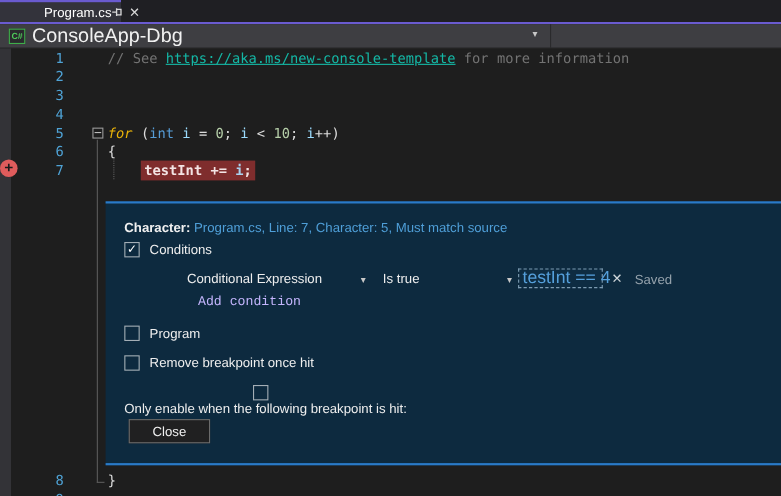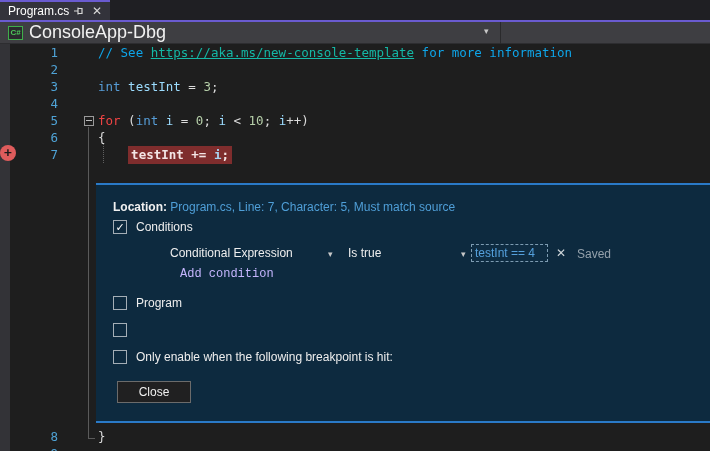--- a/index.html
+++ b/index.html
@@ -3,21 +3,21 @@
 <meta charset="utf-8">
 <style>
   * { margin:0; padding:0; box-sizing:border-box; }
   body { background:#000; font-family:"Liberation Sans", sans-serif; }
   .screen { position:relative; width:710px; height:451px; background:#1e1e1e; overflow:hidden; }
 
   
   .tabstrip { position:absolute; left:0; top:0; width:710px; height:20px; background:#1f1f23; }
   .tab { position:absolute; left:0; top:0; width:110px; height:20px; background:#33333b;
          border-top:2px solid #6a5bd0; display:flex; align-items:center; padding:0 6px 0 8px; }
-  .tab-title { color:#ffffff; font-size:12px; flex:1; white-space:nowrap; }
+  .tab-title { color:#ffffff; font-size:12px; flex:1; white-space:nowrap;margin-left:32px; }
   .tab-pin { width:14px; height:14px; margin-right:4px; display:flex; align-items:center; justify-content:center; }
   .tab-close { color:#d8d8d8; font-size:12px; width:14px; text-align:center; cursor:pointer; }
   .accent-line { position:absolute; left:0; top:20px; width:710px; height:2px; background:#6a5bd0; }
 
   
   .navbar { position:absolute; left:0; top:22px; width:710px; height:22px; background:#3e3e42;
             border-bottom:1px solid #2d2d30; display:flex; align-items:center; }
   .csharp-badge { width:15px; height:14px; margin:0 6px 0 8px; border:1px solid #3fae4a;
                   color:#4ec95a; font-size:8px; font-weight:bold; display:flex; align-items:center;
                   justify-content:center; background:#2a2a2d; font-family:"Liberation Sans",sans-serif; }
@@ -25,24 +25,24 @@
   .nav-chevron { position:absolute; left:484px; top:4px; color:#c8c8c8; font-size:9px; }
   .nav-sep { position:absolute; left:500px; top:0; width:1px; height:22px; background:#2a2a2c; }
 
   
   .editor { position:absolute; left:0; top:44px; width:710px; height:407px; background:#1e1e1e; }
   .indicator-margin { position:absolute; left:0; top:0; width:10px; height:407px; background:#333337; }
   .code-row { position:absolute; left:0; height:17px; width:710px; font-family:"DejaVu Sans Mono", monospace;
               font-size:12.5px; line-height:17px; white-space:pre; }
   .ln { position:absolute; left:0; width:58px; text-align:right; color:#4fa3d6; }
   .code { position:absolute; left:98px; }
-  .tk-comment { color:#0ea5e9; }
+  .tk-comment { color:#737373; }
   .tk-link { color:#14b8a6; text-decoration:underline; }
   .tk-keyword { color:#569cd6; }
-  .tk-control { color:#ef4444; }
+  .tk-control { color:#eab308;font-style:italic; }
   .tk-ident { color:#9cdcfe; }
   .tk-number { color:#b5cea8; }
   .tk-plain { color:#dcdcdc; }
   .tk-bp-plain { color:#f3e4e4; }
   .tk-bp-ident { color:#a9d2ef; }
   .bp-hl { background:#7f2d2d; font-weight:bold; padding:1px 3px 2px 3px; }
 
   .breakpoint-glyph { position:absolute; left:0px; top:101px; width:16px; height:16px; border-radius:50%;
                       background:#df5c5c; display:flex; align-items:center; justify-content:center; }
   .breakpoint-glyph span { color:#1b1b1b; font-size:13px; font-weight:bold; line-height:14px; font-family:"DejaVu Sans Mono",monospace; }
@@ -62,21 +62,21 @@
   .loc-value { color:#4f9fd8; }
   .chk-row { position:absolute; left:17px; display:flex; align-items:center; }
   .chk { width:14px; height:14px; border:1px solid #a4aeb6; background:#0d2a3f; margin-right:9px;
          display:flex; align-items:center; justify-content:center; color:#ffffff; font-size:11px; line-height:12px; }
   .chk-label { color:#eeeeee; }
   .cond-row { position:absolute; top:61px; left:0; width:524px; height:18px; }
   .cond-type { position:absolute; left:74px; color:#eeeeee; }
   .chev { position:absolute; color:#c8c8c8; font-size:9px; top:3px; }
   .cond-op { position:absolute; left:252px; color:#eeeeee; }
   .cond-input { position:absolute; left:375px; top:-2px; width:77px; height:18px; border:1px dashed #7d9cb2;
-                background:#0e2c42; color:#55a0dc; font-family:"Liberation Sans",sans-serif; font-size:12px;
+                background:#0e2c42; color:#55a0dc; font-family:"Liberation Sans",sans-serif; font-size:16px;
                 padding:0 3px; line-height:16px; white-space:nowrap; }
   .cond-clear { position:absolute; left:460px; top:0px; color:#cfd6da; font-size:12px; cursor:pointer; }
   .cond-saved { position:absolute; left:481px; top:1px; color:#94a1ab; }
   .add-condition { position:absolute; left:84px; top:82px; color:#c4b5fd; cursor:pointer;font-family:Liberation Mono, monospace; }
   .close-btn { position:absolute; left:21px; top:196px; width:74px; height:22px; background:#202021;
                border:1px solid #6b6b6b; color:#f0f0f0; font-size:12px; font-family:"Liberation Sans",sans-serif;
                display:flex; align-items:center; justify-content:center; cursor:pointer; }
 </style>
 </head>
 <body>
@@ -101,21 +101,21 @@
     <span class="nav-project">ConsoleApp-Dbg</span>
     <span class="nav-chevron">▾</span>
     <span class="nav-sep"></span>
   </div>
 
   <div class="editor">
     <div class="indicator-margin"></div>
     <div>
         <div class="code-row" style="top: 0px;"><span class="ln">1</span><span class="code"><span class="tk-comment">// See </span><span class="tk-link">https://aka.ms/new-console-template</span><span class="tk-comment"> for more information</span></span></div>
         <div class="code-row" style="top: 17px;"><span class="ln">2</span><span class="code"></span></div>
-        <div class="code-row" style="top: 34px;"><span class="ln">3</span><span class="code"><span class="tk-keyword">int </span><span class="tk-ident">testInt</span><span class="tk-plain"> = </span><span class="tk-number">3</span><span class="tk-plain">;</span></span></div>
+        <div class="code-row" style="top: 34px;"><span class="ln">3</span></div>
         <div class="code-row" style="top: 51px;"><span class="ln">4</span><span class="code"></span></div>
         <div class="code-row" style="top: 68px;"><span class="ln">5</span><span class="code"><span class="tk-control">for </span><span class="tk-plain">(</span><span class="tk-keyword">int </span><span class="tk-ident">i</span><span class="tk-plain"> = </span><span class="tk-number">0</span><span class="tk-plain">; </span><span class="tk-ident">i</span><span class="tk-plain"> &lt; </span><span class="tk-number">10</span><span class="tk-plain">; </span><span class="tk-ident">i</span><span class="tk-plain">++)</span></span></div>
         <div class="code-row" style="top: 85px;"><span class="ln">6</span><span class="code"><span class="tk-plain">{</span></span></div>
         <div class="code-row" style="top: 102px;"><span class="ln">7</span><span class="code">    <span class="bp-hl"><span class="tk-bp-plain">testInt</span><span class="tk-bp-plain"> += </span><span class="tk-bp-ident">i</span><span class="tk-bp-plain">;</span></span></span></div>
         <div class="code-row" style="top: 384px;"><span class="ln">8</span><span class="code"><span class="tk-plain">}</span></span></div>
         <div class="code-row" style="top: 401px;"><span class="ln">9</span><span class="code"></span></div>
       </div>
 
     <div class="fold-box">
         <i></i>
@@ -123,21 +123,21 @@
     <div class="fold-line-v"></div>
     <div class="fold-line-corner"></div>
     <div class="indent-guide"></div>
 
     <div class="breakpoint-glyph">
       <span>+</span>
     </div>
 
     <div class="peek-panel">
       <div class="loc-row">
-        <span class="loc-label">Location:</span><span class="loc-value"> Program.cs, Line: 7, Character: 5, Must match source</span>
+        <span class="loc-label">Character:</span><span class="loc-value"> Program.cs, Line: 7, Character: 5, Must match source</span>
       </div>
 
       <div class="chk-row" style="top:35px;">
         <span class="chk">✓</span>
         <span class="chk-label">Conditions</span>
       </div>
 
       <div class="cond-row">
         <span class="cond-type">Conditional Expression</span>
         <span class="chev" style="left:232px;">▾</span>
@@ -150,23 +150,24 @@
 
       <span class="add-condition">Add condition</span>
 
       <div class="chk-row" style="top:111px;">
         <span class="chk"></span>
         <span class="chk-label">Program</span>
       </div>
 
       <div class="chk-row" style="top:138px;">
         <span class="chk"></span>
+        <span class="chk-label">Remove breakpoint once hit</span>
       </div>
 
-      <div class="chk-row" style="top:165px;">
+      <div class="chk-row" style="top:165px;flex-direction:column;">
         <span class="chk"></span>
         <span class="chk-label">Only enable when the following breakpoint is hit:</span>
       </div>
 
       <div class="close-btn">Close</div>
     </div>
   </div>
 </div>
 
 </body></html>

